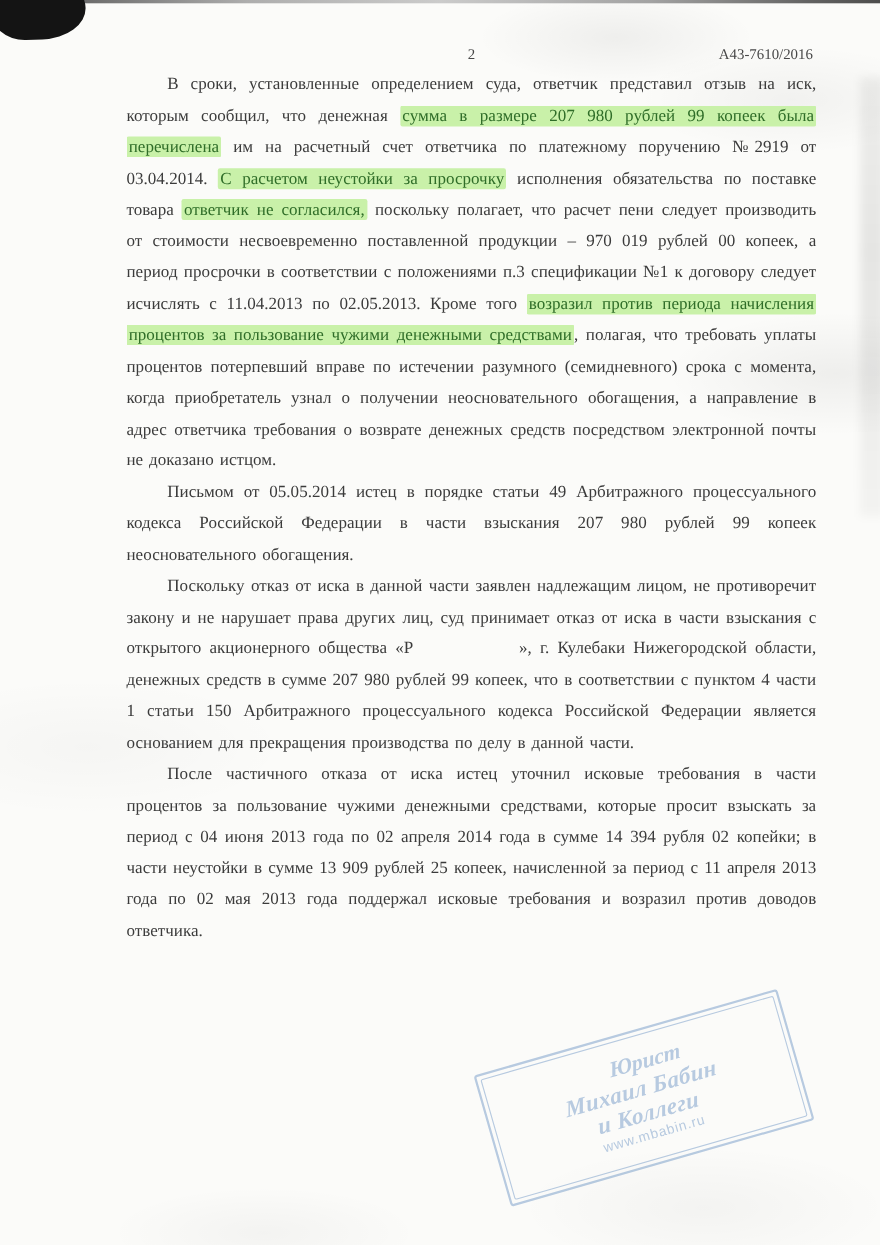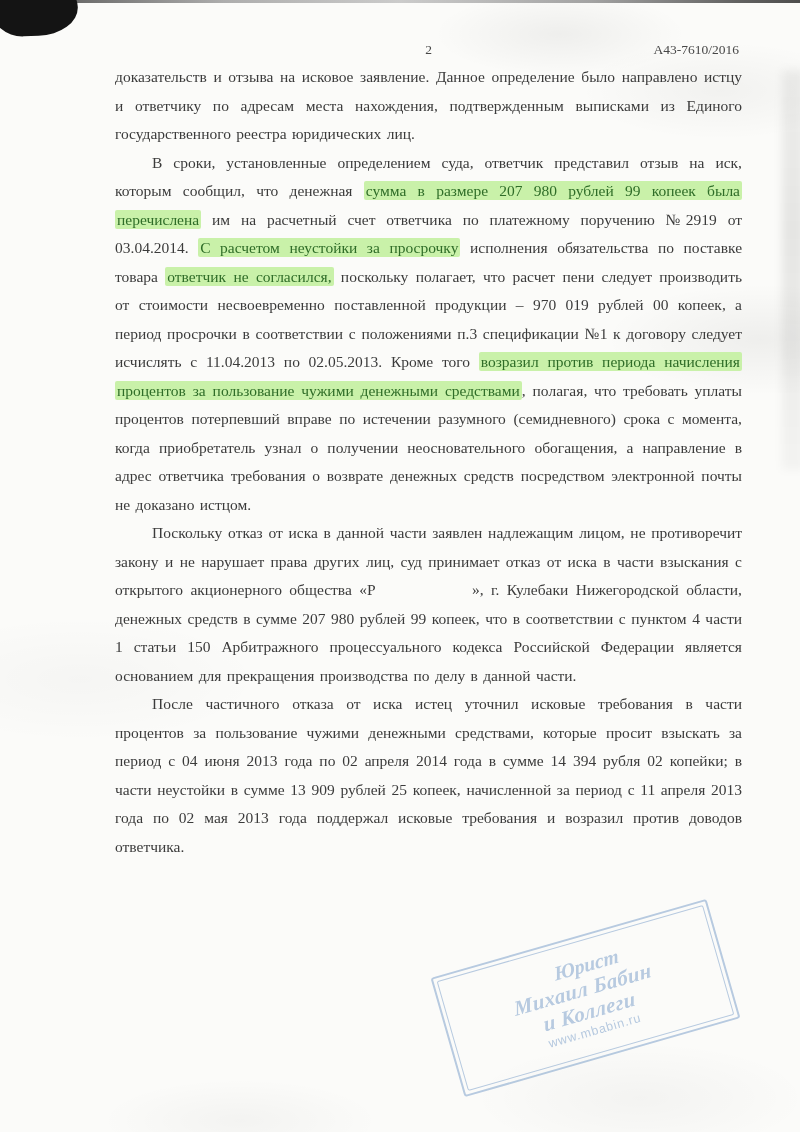--- a/index.html
+++ b/index.html
@@ -93,22 +93,22 @@
   <div class="scan-top-line"></div>
   <div class="scan-blob"></div>
   <div class="smudge-right"></div>
 
   <div class="header">
     <span class="page-number">2</span>
     <span class="case-number">А43-7610/2016</span>
   </div>
 
   <div class="body-text">
-      <p class="para"><span>доказательств и отзыва на исковое заявление. Данное определение было направлено истцу и ответчику по адресам места нахождения, подтвержденным выписками из Единого государственного реестра юридических лиц.</span></p>
       <p class="para indent"><span>В сроки, установленные определением суда, ответчик представил отзыв на иск, которым сообщил, что денежная </span><span class="hl">сумма в размере 207 980 рублей 99 копеек была перечислена</span><span> им на расчетный счет ответчика по платежному поручению №2919 от 03.04.2014. </span><span class="hl">С расчетом неустойки за просрочку</span><span> исполнения обязательства по поставке товара </span><span class="hl">ответчик не согласился,</span><span> поскольку полагает, что расчет пени следует производить от стоимости несвоевременно поставленной продукции – 970 019 рублей 00 копеек, а период просрочки в соответствии с положениями п.3 спецификации №1 к договору следует исчислять с 11.04.2013 по 02.05.2013. Кроме того </span><span class="hl">возразил против периода начисления процентов за пользование чужими денежными средствами</span><span>, полагая, что требовать уплаты процентов потерпевший вправе по истечении разумного (семидневного) срока с момента, когда приобретатель узнал о получении неосновательного обогащения, а направление в адрес ответчика требования о возврате денежных средств посредством электронной почты не доказано истцом.</span></p>
+      <p class="para indent"><span>Письмом от 05.05.2014 истец в порядке статьи 49 Арбитражного процессуального кодекса Российской Федерации в части взыскания 207 980 рублей 99 копеек неосновательного обогащения.</span></p>
       <p class="para indent"><span>Поскольку отказ от иска в данной части заявлен надлежащим лицом, не противоречит закону и не нарушает права других лиц, суд принимает отказ от иска в части взыскания с открытого акционерного общества «Р&nbsp;&nbsp;&nbsp;&nbsp;&nbsp;&nbsp;&nbsp;&nbsp;&nbsp;&nbsp;&nbsp;&nbsp;&nbsp;», г. Кулебаки Нижегородской области, денежных средств в сумме 207 980 рублей 99 копеек, что в соответствии с пунктом 4 части 1 статьи 150 Арбитражного процессуального кодекса Российской Федерации является основанием для прекращения производства по делу в данной части.</span></p>
       <p class="para indent"><span>После частичного отказа от иска истец уточнил исковые требования в части процентов за пользование чужими денежными средствами, которые просит взыскать за период с 04 июня 2013 года по 02 апреля 2014 года в сумме 14 394 рубля 02 копейки; в части неустойки в сумме 13 909 рублей 25 копеек, начисленной за период с 11 апреля 2013 года по 02 мая 2013 года поддержал исковые требования и возразил против доводов ответчика.</span></p>
     </div>
 
   <div class="stamp">
     <div class="stamp-inner">
       <div class="stamp-line1">Юрист</div>
       <div class="stamp-line2">Михаил Бабин</div>
       <div class="stamp-line3">и Коллеги</div>
       <div class="stamp-url">www.mbabin.ru</div>

